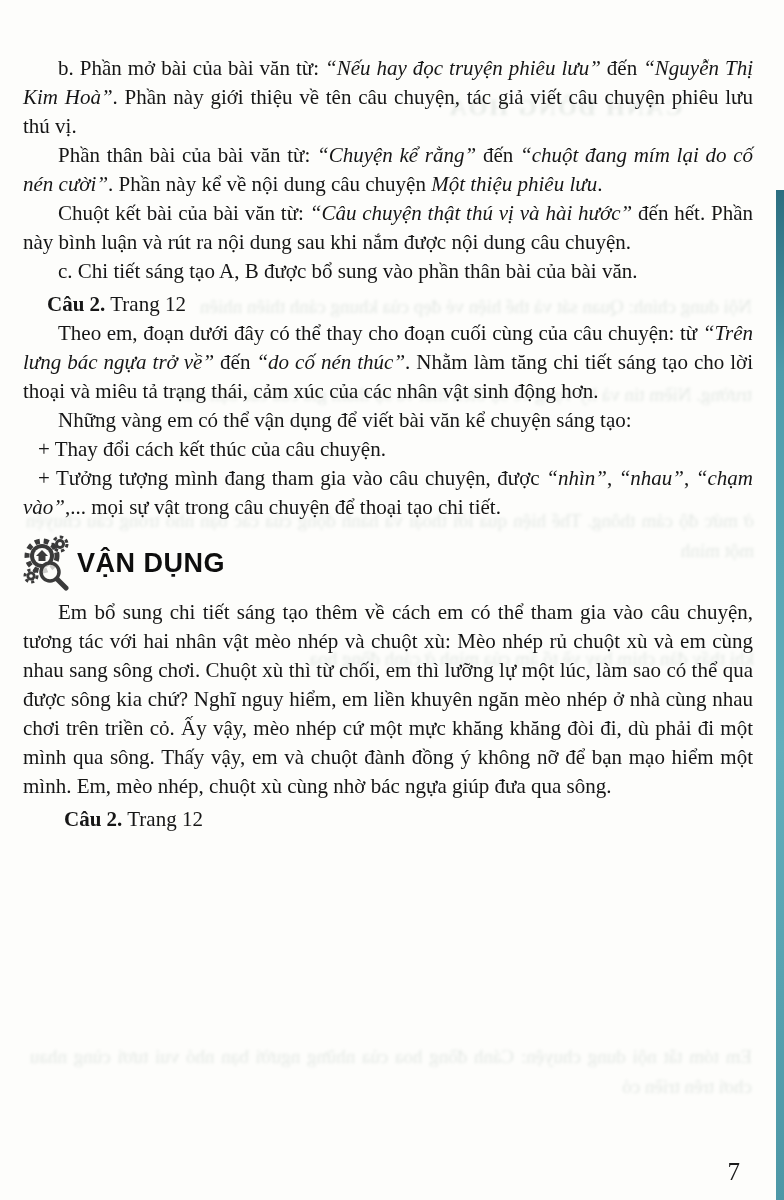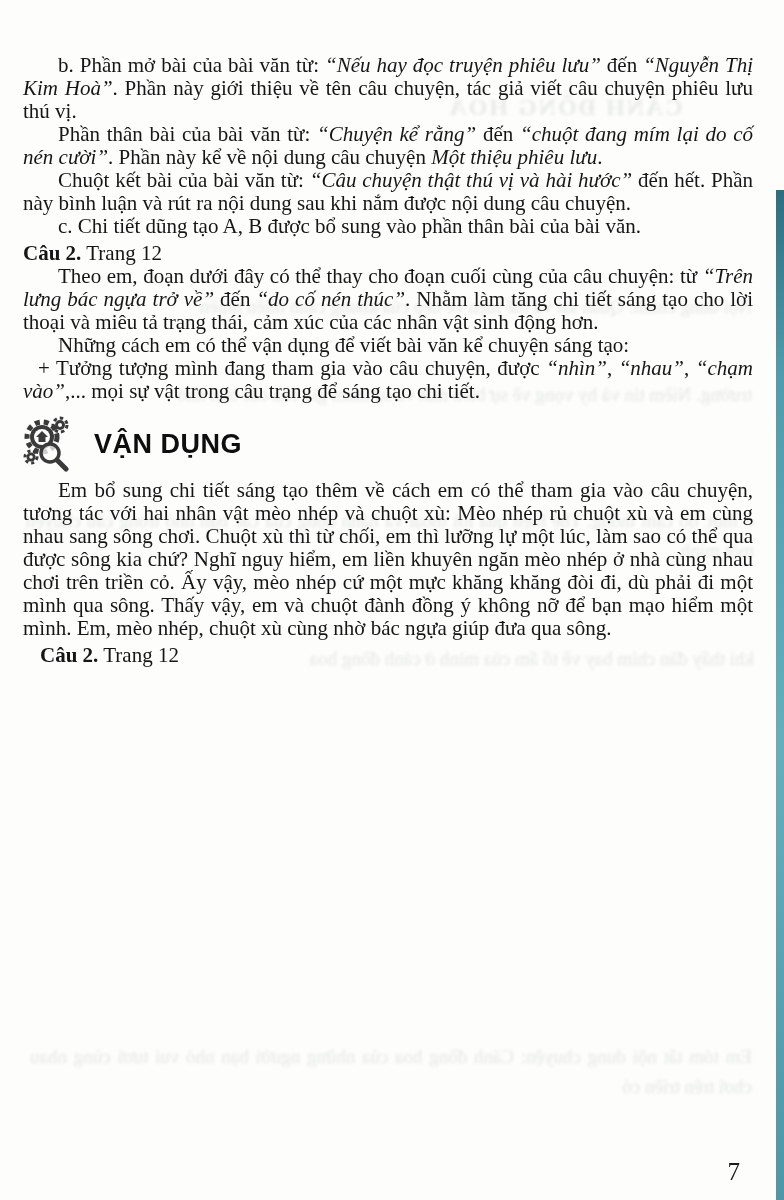--- a/index.html
+++ b/index.html
@@ -5,34 +5,34 @@
   html,body { margin:0; padding:0; background:#e8e8e8; }
   .page {
     position:relative; width:784px; height:1200px; margin:0 auto;
     background:#fdfdfb; overflow:hidden;
     font-family:"Liberation Serif", "DejaVu Serif", serif;
     color:#161616;
   }
   
   .content {
     position:absolute; left:23px; right:31px; top:54px;
-    font-size:21px; line-height:23px; text-align:justify;
+    font-size:21px; line-height:29px; text-align:justify;
   }
   .para { margin:0; }
   .para.indent { text-indent:35px; }
   .para.bullet { text-indent:15px; }
   .heading { margin:4px 0 0 0; text-align:left; }
   .heading.indent { text-indent:17px; }
-  .heading strong { font-weight:700; }
+  .heading strong { font-weight:700;margin-left:24px; }
   em { font-style:italic; }
   strong { font-weight:700; }
 
   
   .section-header {
-    display:flex; align-items:center; gap:25px;
+    display:flex; align-items:center; gap:8px;
     margin:12px 0 6px 0; height:58px; text-align:center;
   }
   .section-icon { width:46px; height:56px; flex:0 0 auto; }
   .section-icon svg { display:block; }
   .section-label {
     font-family:"Liberation Sans", "DejaVu Sans", sans-serif;
     font-weight:700; font-size:27px; letter-spacing:0.5px; color:#0e0e0e;
   }
 
   
@@ -73,25 +73,26 @@
       <div class="artifact art2">Nội dung chính: Quan sát và thể hiện vẻ đẹp của khung cảnh thiên nhiên</div>
       <div class="artifact art3">trường. Niềm tin và hy vọng về sự biến mất và sự tham gia của các bạn nhỏ</div>
       <div class="artifact art4">ở mức độ cảm thông. Thể hiện qua lời thoại và hành động của các bạn nhỏ trong câu chuyện một mình</div>
       <div class="artifact art5">khi thấy đàn chim bay về tổ ấm của mình ở cánh đồng hoa</div>
       <div class="artifact art6">Em tóm tắt nội dung chuyện: Cánh đồng hoa của những người bạn nhỏ vui tươi cùng nhau chơi trên triền cỏ</div>
     </div>
   <main class="content" id="content">
       <p class="para indent"><span>b. Phần mở bài của bài văn từ: </span><em>“Nếu hay đọc truyện phiêu lưu”</em><span> đến </span><em>“Nguyễn Thị Kim Hoà”</em><span>. Phần này giới thiệu về tên câu chuyện, tác giả viết câu chuyện phiêu lưu thú vị.</span></p>
       <p class="para indent"><span>Phần thân bài của bài văn từ: </span><em>“Chuyện kể rằng”</em><span> đến </span><em>“chuột đang mím lại do cố nén cười”</em><span>. Phần này kể về nội dung câu chuyện </span><em>Một thiệu phiêu lưu</em><span>.</span></p>
       <p class="para indent"><span>Chuột kết bài của bài văn từ: </span><em>“Câu chuyện thật thú vị và hài hước”</em><span> đến hết. Phần này bình luận và rút ra nội dung sau khi nắm được nội dung câu chuyện.</span></p>
-      <p class="para indent"><span>c. Chi tiết dũng tạo A, B được bổ sung vào phần thân bài của bài văn.</span></p>
+      <p class="para indent"><span>c. Chi tiết sáng tạo A, B được bổ sung vào phần thân bài của bài văn.</span></p>
       <p class="heading"><strong>Câu 2.</strong><span> Trang 12</span></p>
       <p class="para indent"><span>Theo em, đoạn dưới đây có thể thay cho đoạn cuối cùng của câu chuyện: từ </span><em>“Trên lưng bác ngựa trở về”</em><span> đến </span><em>“do cố nén thúc”</em><span>. Nhằm làm tăng chi tiết sáng tạo cho lời thoại và miêu tả trạng thái, cảm xúc của các nhân vật sinh động hơn.</span></p>
-      <p class="para indent"><span>Những cách em có thể vận dụng để viết bài văn kể chuyện sáng tạo:</span></p>
-      <p class="para bullet"><span>+ Tưởng tượng mình đang tham gia vào câu chuyện, được </span><em>“nhìn”</em><span>, </span><em>“nhau”</em><span>, </span><em>“chạm vào”</em><span>,... mọi sự vật trong câu trạng để sáng tạo chi tiết.</span></p>
+      <p class="para indent"><span>Những vàng em có thể vận dụng để viết bài văn kể chuyện sáng tạo:</span></p>
+      <p class="para bullet"><span>+ Thay đổi cách kết thúc của câu chuyện.</span></p>
+      <p class="para bullet"><span>+ Tưởng tượng mình đang tham gia vào câu chuyện, được </span><em>“nhìn”</em><span>, </span><em>“nhau”</em><span>, </span><em>“chạm vào”</em><span>,... mọi sự vật trong câu chuyện để thoại tạo chi tiết.</span></p>
       <div class="section-header">
         <span class="section-icon">
           <svg width="46" height="56" viewBox="0 0 46 56" xmlns="http://www.w3.org/2000/svg">
             <circle cx="19" cy="21" r="15" fill="none" stroke="#3a3a3a" stroke-width="5" stroke-dasharray="5 4"></circle>
             <circle cx="19" cy="21" r="12" fill="#3a3a3a"></circle>
             <circle cx="19" cy="21" r="8" fill="#fdfdfb"></circle>
             <polygon points="13,21 19,15 25,21" fill="#3a3a3a"></polygon>
             <rect x="15.5" y="20" width="7" height="6" fill="#3a3a3a"></rect>
             <circle cx="37" cy="9" r="7" fill="none" stroke="#3a3a3a" stroke-width="3" stroke-dasharray="3.5 3"></circle>
             <circle cx="37" cy="9" r="5" fill="#3a3a3a"></circle>

